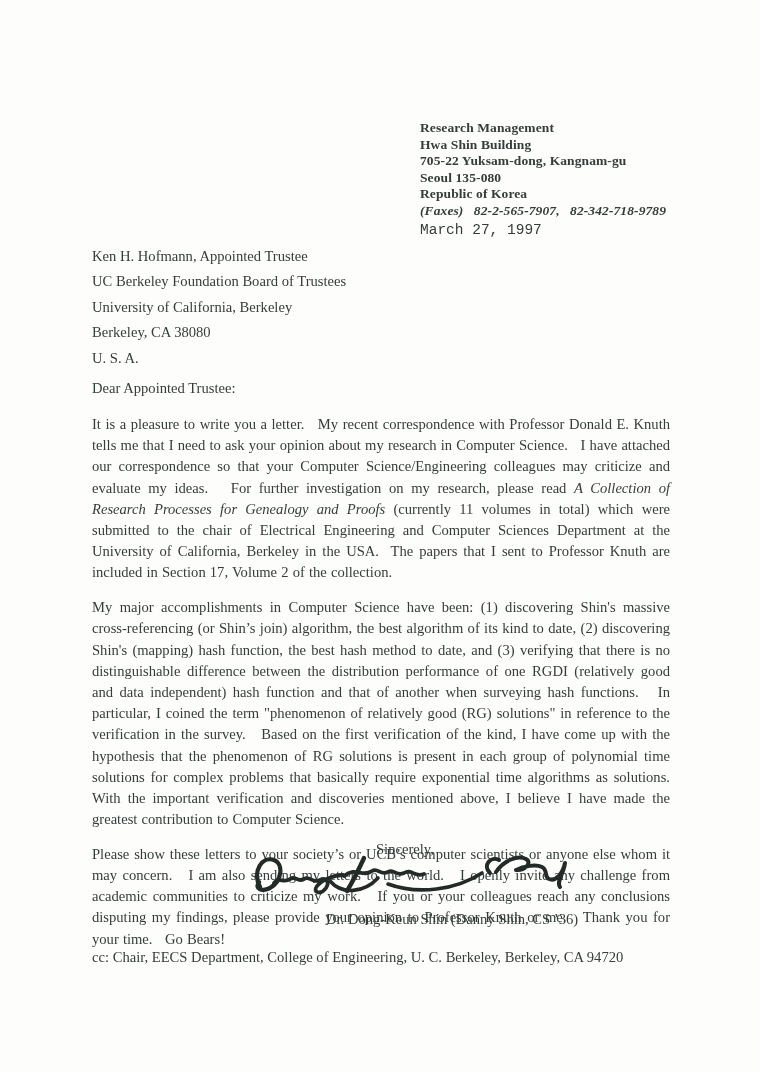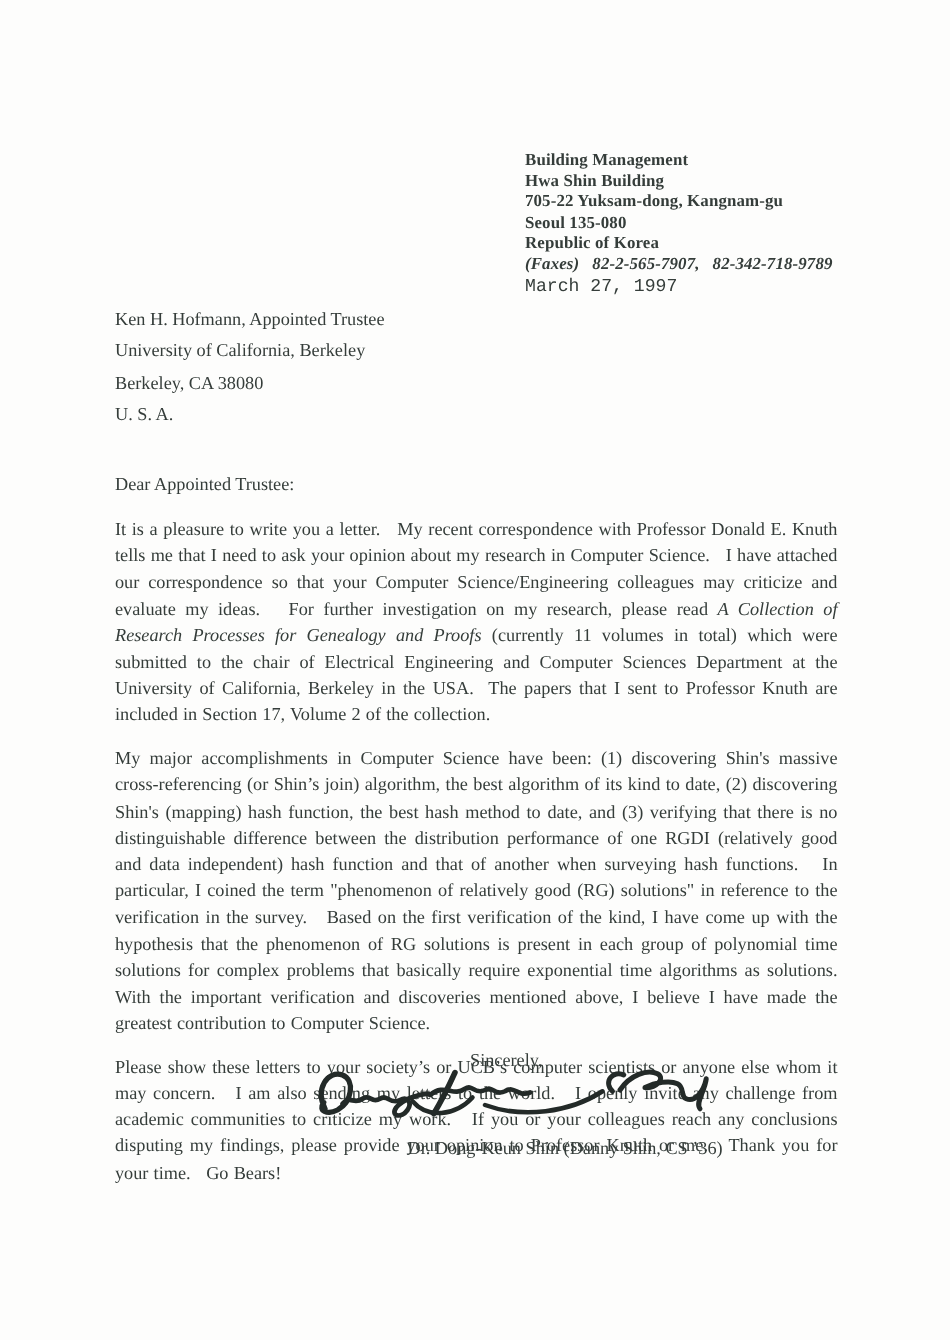--- a/index.html
+++ b/index.html
@@ -72,34 +72,35 @@
     font-size: 14.6px;
   }
 </style>
 </head>
 <body style="--ink: #353d3a;">
 
 <div class="page">
 
   <div class="abs sender">
     <div>
-        <div>Building Management</div>
+        <div>Research Management</div>
         <div>Hwa Shin Building</div>
         <div>705-22 Yuksam-dong, Kangnam-gu</div>
         <div>Seoul 135-080</div>
         <div>Republic of Korea</div>
       </div>
     <div class="fax-line">(Faxes)   82-2-565-7907,   82-342-718-9789</div>
   </div>
 
   <div class="abs date-line">March 27, 1997</div>
 
   <div class="abs recipient">
     <div>
         <div>Ken H. Hofmann, Appointed Trustee</div>
+        <div>UC Berkeley Foundation Board of Trustees</div>
         <div>University of California, Berkeley</div>
         <div>Berkeley, CA 38080</div>
         <div>U. S. A.</div>
       </div>
   </div>
 
   <div class="abs salutation">Dear Appointed Trustee:</div>
 
   <div class="abs body-block">
     <p><span>It is a pleasure to write you a letter.   My recent correspondence with Professor Donald E. Knuth tells me that I need to ask your opinion about my research in Computer Science.   I have attached our correspondence so that your Computer Science/Engineering colleagues may criticize and evaluate my ideas.   For further investigation on my research, please read </span><span style="font-style: italic;">A Collection of Research Processes for Genealogy and Proofs</span><span> (currently 11 volumes in total) which were submitted to the chair of Electrical Engineering and Computer Sciences Department at the University of California, Berkeley in the USA.  The papers that I sent to Professor Knuth are included in Section 17, Volume 2 of the collection.</span></p>
@@ -115,14 +116,15 @@
     <path d="M84,30 C96,44 118,42 132,27" stroke-width="3.6"></path>
     <path d="M118,7 C113,18 107,30 101,40" stroke-width="4.4"></path>
     <path d="M98,25 C110,15 116,27 126,20 C132,16 134,25 142,21 C148,17 150,26 158,22 C166,17 168,27 178,23" stroke-width="3.8"></path>
     <path d="M142,33 C172,44 210,39 236,22" stroke-width="3.6"></path>
     <path d="M244,22 C236,14 245,5 253,9" stroke-width="4.0"></path>
     <path d="M250,21 C258,9 272,4 280,8 C287,12 278,20 270,19 C278,15 290,13 296,16 C302,19 298,26 303,28 C310,31 317,22 319,12 C318,22 310,31 314,36" stroke-width="4.0"></path>
   </svg>
 
   <div class="abs signature-name">Dr. Dong-Keun Shin (Danny Shin, CS ’36)</div>
 
+  <div class="abs cc-line">cc: Chair, EECS Department, College of Engineering, U. C. Berkeley, Berkeley, CA 94720</div>
 
 </div>
 
 </body></html>

